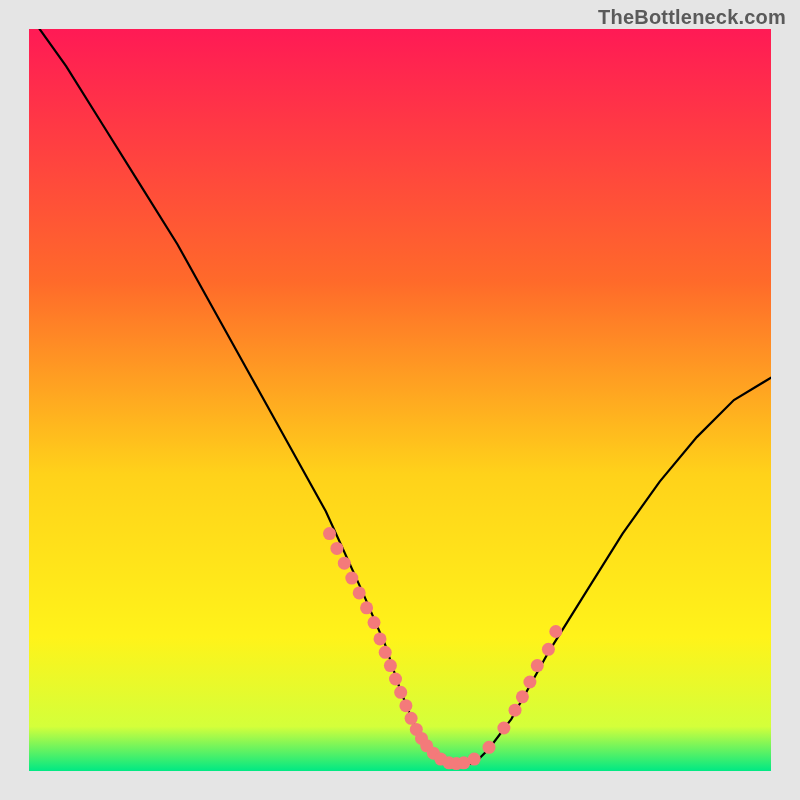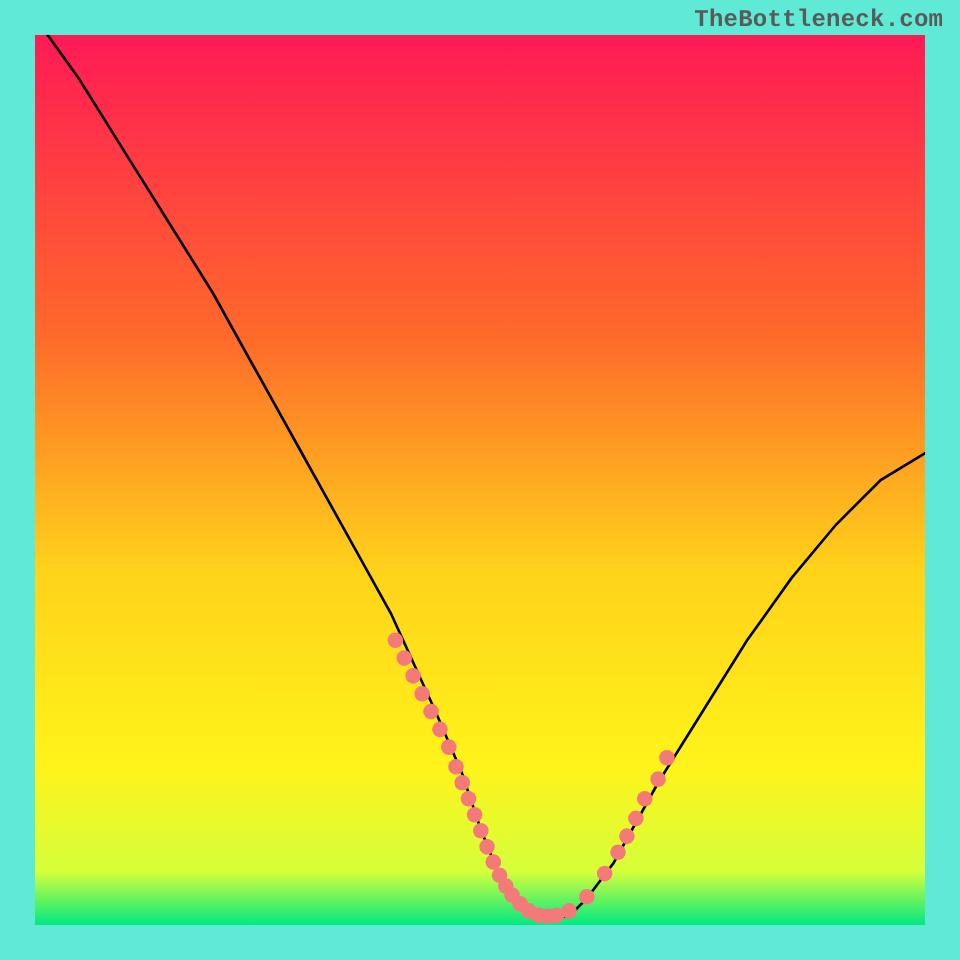--- a/index.html
+++ b/index.html
@@ -10,22 +10,21 @@
     background: #000;
     font-family: Arial, Helvetica, sans-serif;
     overflow: hidden;
   }
   .frame {
     position: absolute;
     left: 0;
     top: 0;
     width: 800px;
     height: 800px;
-    background: #5eead4;
-    font-family: Liberation Mono, monospace;
+    background: #e5e5e5;
   }
   .watermark {
     position: absolute;
     top: 6px;
     right: 14px;
     color: #5a5a5a;
     font-size: 20px;
     font-weight: 600;
     letter-spacing: 0.2px;
     z-index: 10;

